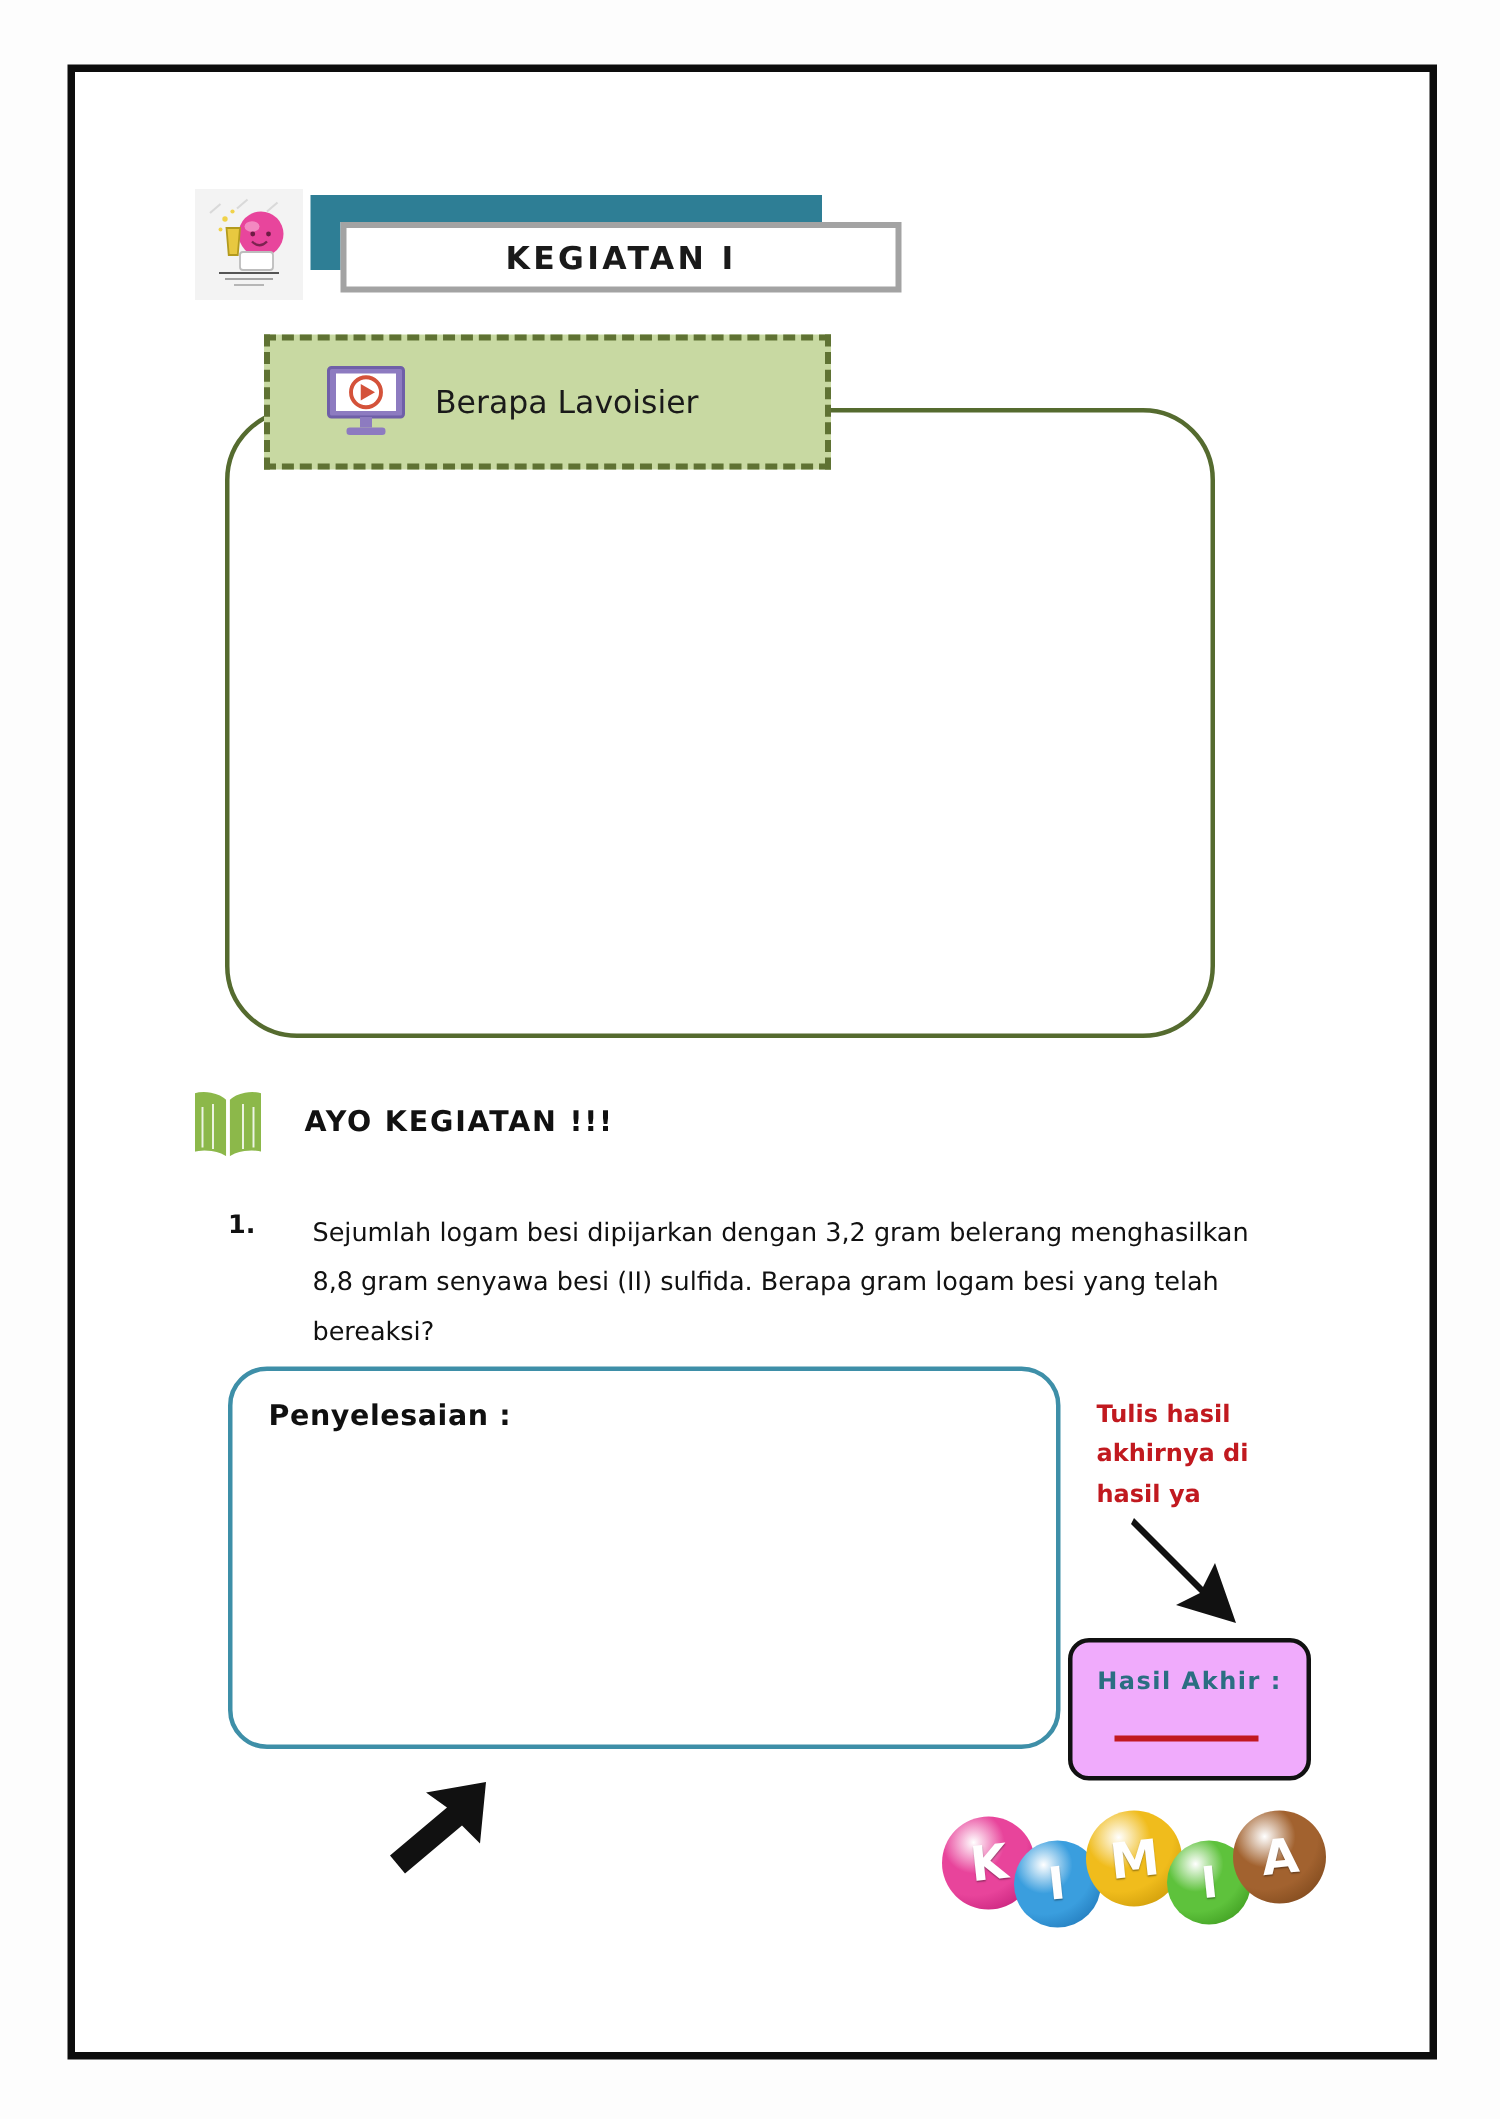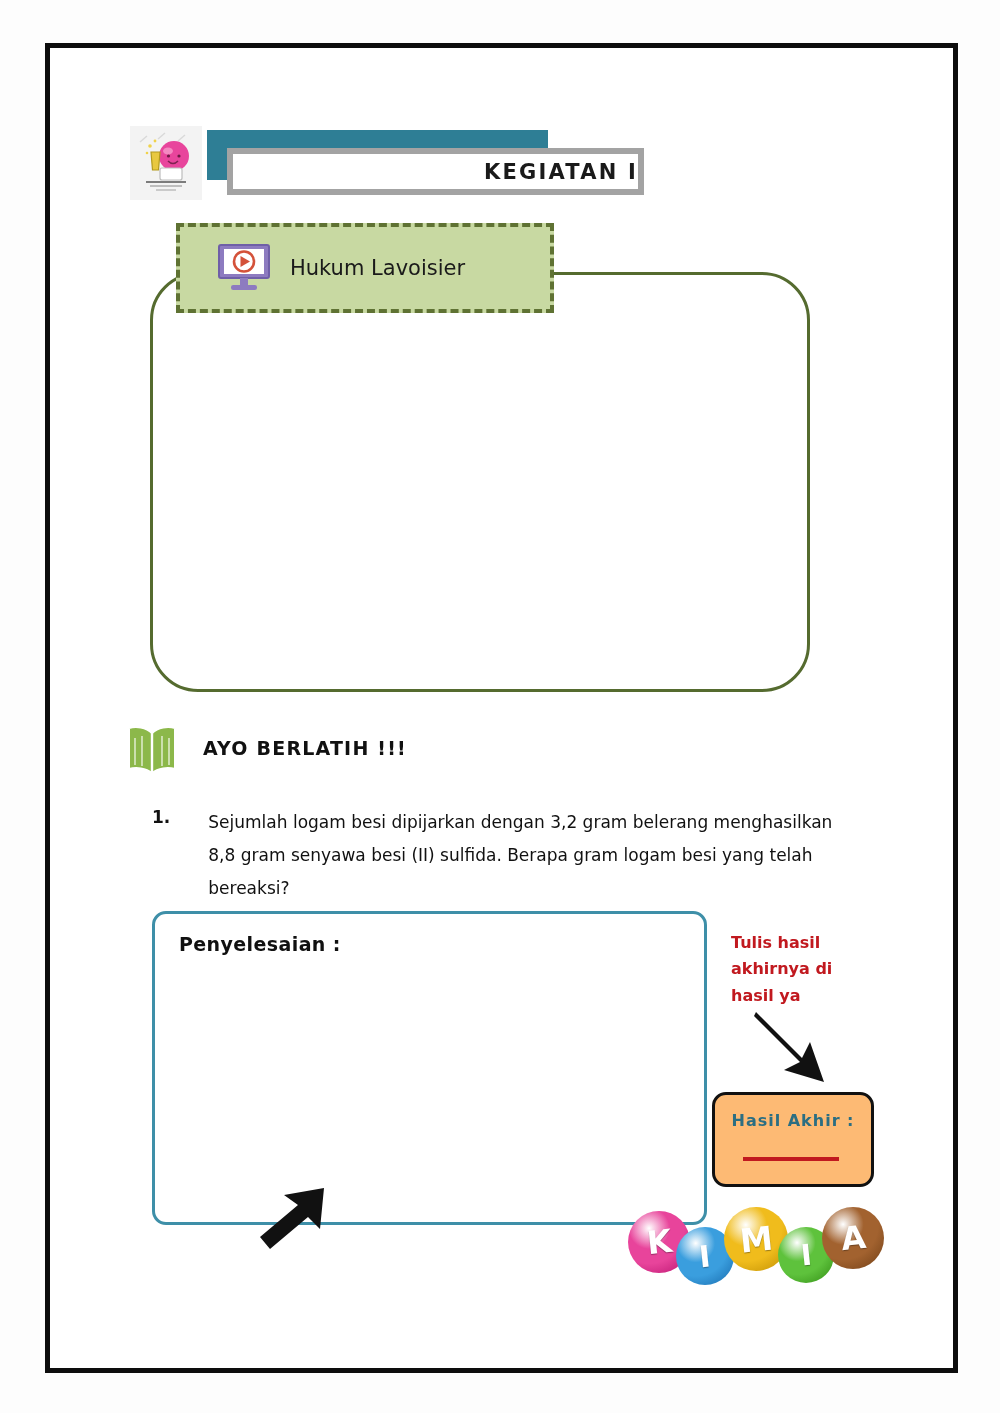--- a/index.html
+++ b/index.html
@@ -47,27 +47,27 @@
     left: 207px;
     top: 130px;
     width: 341px;
     height: 50px;
     background: #2e7e95;
   }
   .title-box {
     position: absolute;
     left: 227px;
     top: 148px;
-    width: 417px;
+    width: 374px;
     height: 47px;
     background: #ffffff;
-    border: 6px solid #a3a3a3;
+    border: 4px solid #a3a3a3;
     display: flex;
     align-items: center;
-    justify-content: flex-end;
+    justify-content: center;
   }
   .title-box .title-text {
     font-family: "DejaVu Sans", sans-serif;
     font-weight: bold;
     font-size: 21px;
     letter-spacing: 2.2px;
     color: #1a1a1a;
   }
 
   
@@ -161,23 +161,23 @@
     color: #111;
     margin-left: 24px;
   }
 
   
   .answer-box {
     position: absolute;
     left: 152px;
     top: 911px;
     width: 555px;
-    height: 314px;
+    height: 255px;
     border: 3px solid #3e8fa8;
-    border-radius: 14px;
+    border-radius: 26px;
     background: #ffffff;
   }
   .answer-box .ab-label {
     position: absolute;
     left: 24px;
     top: 19px;
     font-family: "DejaVu Sans", sans-serif;
     font-weight: bold;
     font-size: 19px;
     color: #101010;
@@ -215,21 +215,21 @@
 
   
   .hasil-box {
     position: absolute;
     left: 712px;
     top: 1092px;
     width: 162px;
     height: 95px;
     border: 3px solid #111111;
     border-radius: 14px;
-    background: #fdba74;
+    background: #f0abfc;
   }
   .hasil-box .hb-label {
     position: absolute;
     left: 0;
     right: 0;
     top: 16px;
     text-align: center;
     font-family: "DejaVu Sans", sans-serif;
     font-weight: bold;
     font-size: 16px;
@@ -324,38 +324,38 @@
     <div class="monitor-icon">
       <svg width="56" height="50" viewBox="0 0 56 50">
         <rect x="3" y="2" width="50" height="33" rx="2" fill="#8d7bc0" stroke="#6f5fa8" stroke-width="2"></rect>
         <rect x="8" y="6" width="40" height="25" fill="#ffffff"></rect>
         <circle cx="28" cy="18.5" r="10" fill="none" stroke="#d4523a" stroke-width="2.6"></circle>
         <path d="M24.5 13 L34 18.5 L24.5 24 Z" fill="#d4523a"></path>
         <rect x="24" y="35" width="8" height="7" fill="#8d7bc0"></rect>
         <rect x="15" y="42" width="26" height="5" rx="2.2" fill="#8d7bc0"></rect>
       </svg>
     </div>
-    <span class="vb-label">Hukum Lavoisier</span>
+    <span class="vb-label">Berapa Lavoisier</span>
   </div>
 
 
   <div class="book-icon">
     <svg width="56" height="54" viewBox="0 0 56 54">
       <path d="M28 11 C22 5 12 4 5 6 L5 47 C12 45 22 46 28 51 Z" fill="#8cb84a" stroke="#ffffff" stroke-width="2"></path>
       <path d="M28 11 C34 5 44 4 51 6 L51 47 C44 45 34 46 28 51 Z" fill="#8cb84a" stroke="#ffffff" stroke-width="2"></path>
       <line x1="28" y1="11" x2="28" y2="51" stroke="#ffffff" stroke-width="2.4"></line>
       <g stroke="#ffffff" stroke-width="1.3" opacity="0.85">
         <line x1="11" y1="16" x2="11" y2="43"></line>
         <line x1="18" y1="14" x2="18" y2="44"></line>
         <line x1="38" y1="14" x2="38" y2="44"></line>
         <line x1="45" y1="16" x2="45" y2="43"></line>
       </g>
     </svg>
   </div>
-  <div class="berlatih-text">AYO BERLATIH !!!</div>
+  <div class="berlatih-text">AYO KEGIATAN !!!</div>
 
   <div class="question">
     <span class="q-num">1.</span>
     <span class="q-text">Sejumlah logam besi dipijarkan dengan 3,2 gram belerang menghasilkan 8,8 gram senyawa besi (II) sulfida. Berapa gram logam besi yang telah bereaksi?</span>
   </div>
 
   <div class="answer-box">
     <span class="ab-label">Penyelesaian :</span>
   </div>
 

